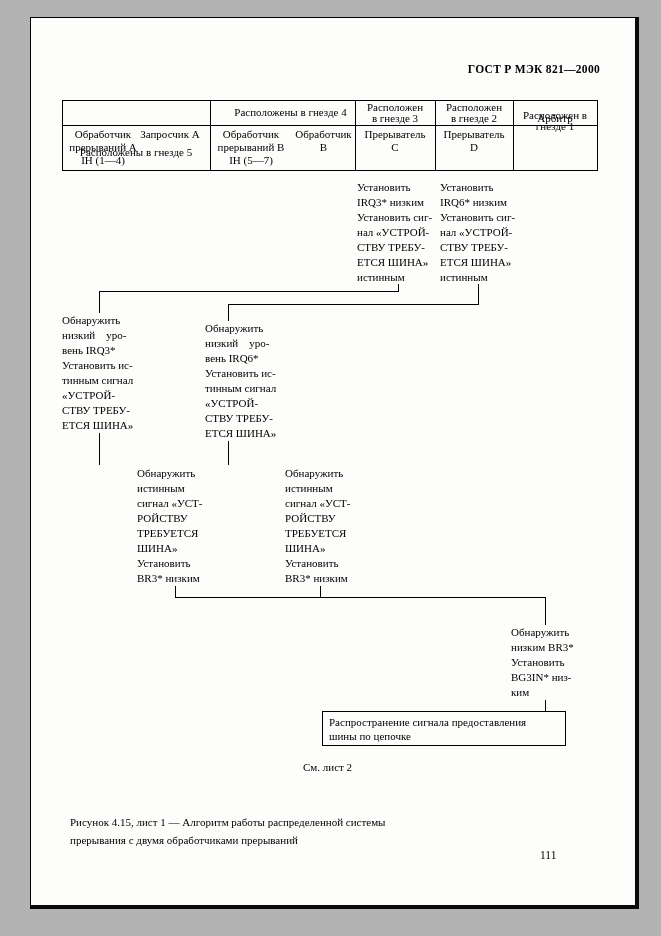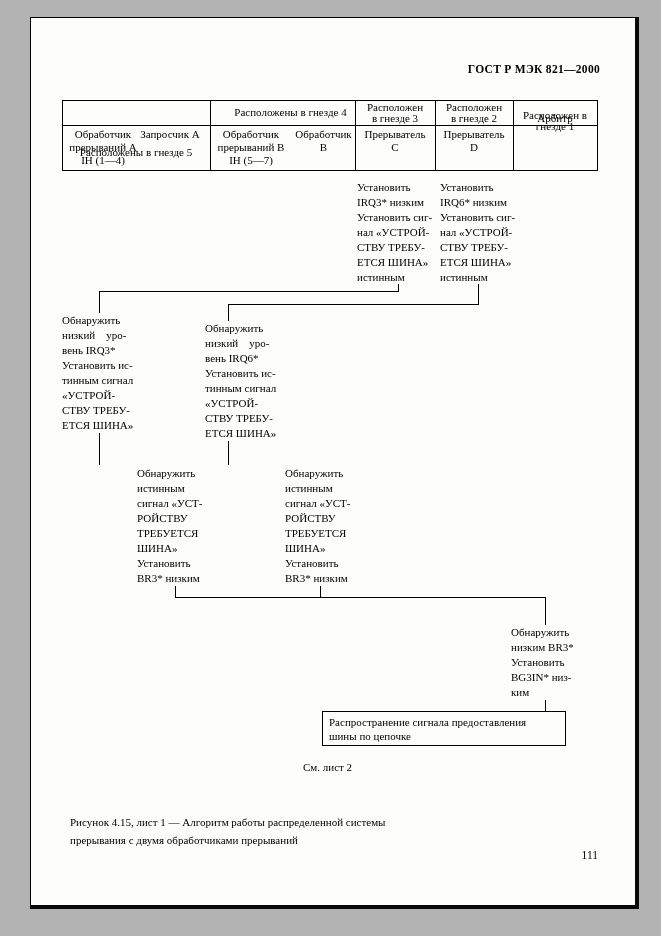--- a/index.html
+++ b/index.html
@@ -21,21 +21,21 @@
   .txt{position:absolute;font-size:11px;}
   .blk{position:absolute;font-size:11px;line-height:15px;white-space:pre;}
   .tcell{position:absolute;font-size:11px;line-height:13px;text-align:center;white-space:pre-line;}
   .thead{position:absolute;font-size:11px;line-height:11px;text-align:center;white-space:pre-line;}
   .gost-header{position:absolute;left:390px;top:63px;width:210px;text-align:right;
     font-size:11.5px;font-weight:bold;letter-spacing:0.3px;}
   .caption{position:absolute;left:70px;top:813px;width:520px;
     font-size:11px;line-height:18px;white-space:pre-line;}
   .grant-box{position:absolute;left:322px;top:711px;width:236px;height:30px;
     border:1px solid #000;padding:3px 0 0 6px;font-size:11px;line-height:14px;white-space:pre;}
-  .pagenum{position:absolute;left:540px;top:849px;width:58px;text-align:right;font-size:11.5px;}
+  .pagenum{position:absolute;left:540px;top:849px;width:58px;text-align:left;font-size:11.5px;}
 </style>
 </head>
 <body>
 
 <div class="page"></div>
 
 <div class="gost-header">ГОСТ Р МЭК 821—2000</div>
 
 <div class="line" style="left:62px;top:100px;width:536px;height:1px;"></div>
 <div class="line" style="left:62px;top:125px;width:536px;height:1px;"></div>

